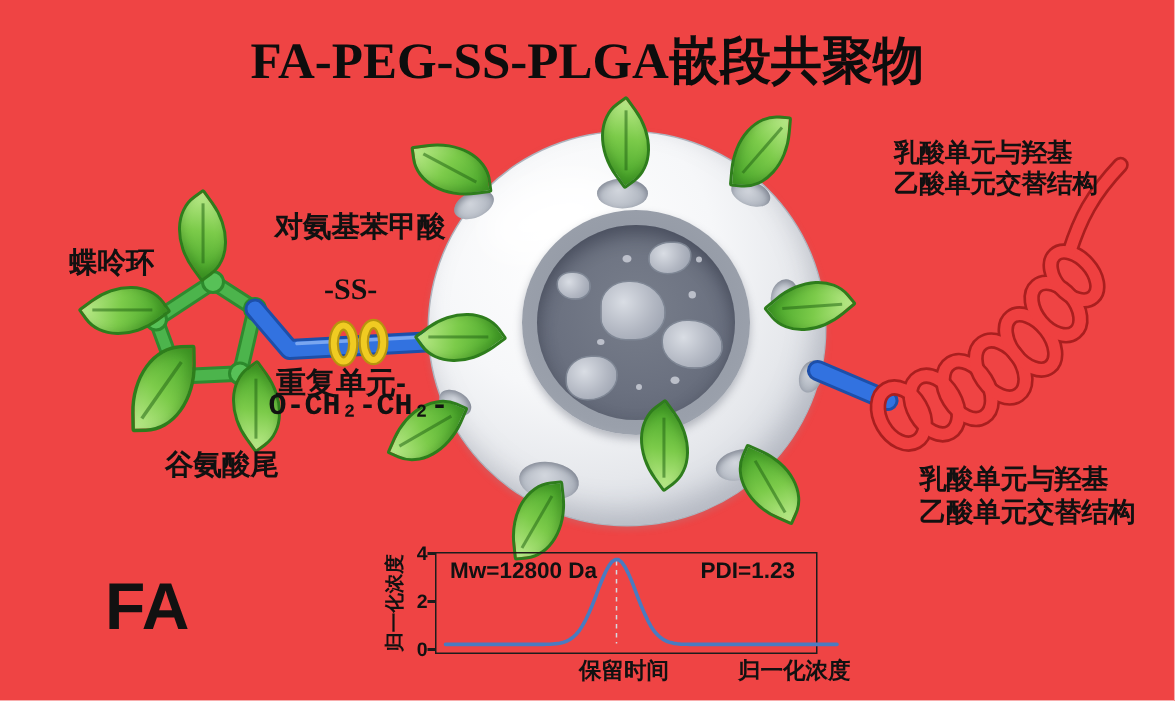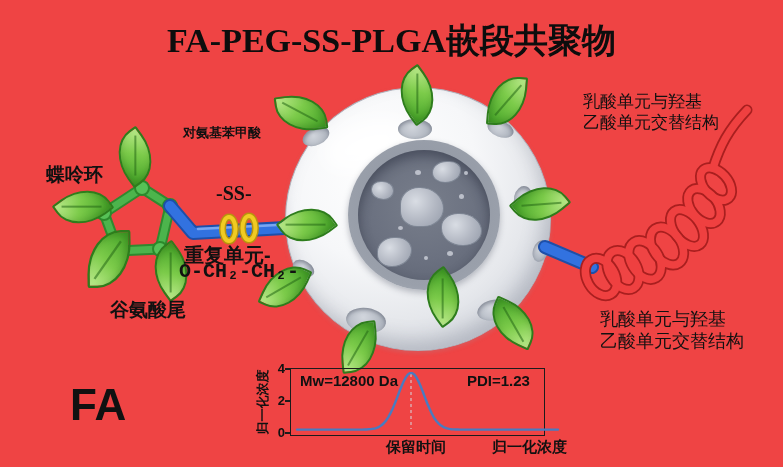--- a/index.html
+++ b/index.html
@@ -31,28 +31,28 @@
   
   .leaf{position:absolute;width:46px;height:34px;border-radius:4% 78% 4% 78%;
         background:linear-gradient(135deg,#bdeb8c 0%,#7ccb4a 45%,#43a227 100%);
         border:2px solid #2e7d1c;box-shadow:inset -3px -3px 6px rgba(30,90,15,.28);}
   .leaf::before{content:"";position:absolute;left:5%;top:45%;width:88%;height:2px;
         background:rgba(36,104,22,.55);transform:rotate(36deg);}
 
   
   .lbl{position:absolute;font-weight:bold;white-space:nowrap;}
   .lbl-pterin{left:46px;top:162px;font-size:19px;}
-  .lbl-paba{left:146px;top:124px;font-size:13px;padding-left:37px;}
+  .lbl-paba{left:146px;top:138px;font-size:19px;padding-left:37px;}
   .lbl-ss{left:216px;top:182px;font-size:20px;font-family:"Liberation Serif","DejaVu Serif",serif;}
   .lbl-repeat{left:184px;top:242px;font-size:20px;}
   .lbl-formula{left:179px;top:260px;font-size:20px;font-family:Liberation Mono, monospace;}
   .lbl-glut{left:110px;top:297px;font-size:19px;}
   .lbl-fa{left:70px;top:380px;font-size:44px;font-family:Liberation Sans, sans-serif;}
   .lbl-plga{left:644px;top:384px;font-size:42px;font-family:"Liberation Serif","DejaVu Serif",serif;}
-  .note{position:absolute;font-weight:normal;font-size:17px;line-height:21px;white-space:nowrap;}
+  .note{position:absolute;font-weight:bold;font-size:17px;line-height:21px;white-space:nowrap;margin-left:13px;}
   .note-top{left:583px;top:91px;}
   .note-bottom{left:600px;top:308px;font-size:18px;line-height:22px;}
 
   
   .chart-frame{position:absolute;left:290px;top:368px;width:253px;height:66px;border:1.5px solid #1c1c1c;background:transparent;}
   .ytick{position:absolute;font-size:13px;font-weight:bold;width:14px;text-align:right;}
   .ytick-4{left:271px;top:361px;} .ytick-2{left:271px;top:393px;} .ytick-0{left:271px;top:425px;}
   .ytickmark{position:absolute;width:5px;height:1.5px;background:#1c1c1c;}
   .tm4{left:285px;top:368px;} .tm2{left:285px;top:400px;} .tm0{left:285px;top:432px;}
   .yaxis-label{position:absolute;left:222px;top:393px;width:82px;text-align:center;font-size:13px;font-weight:bold;

